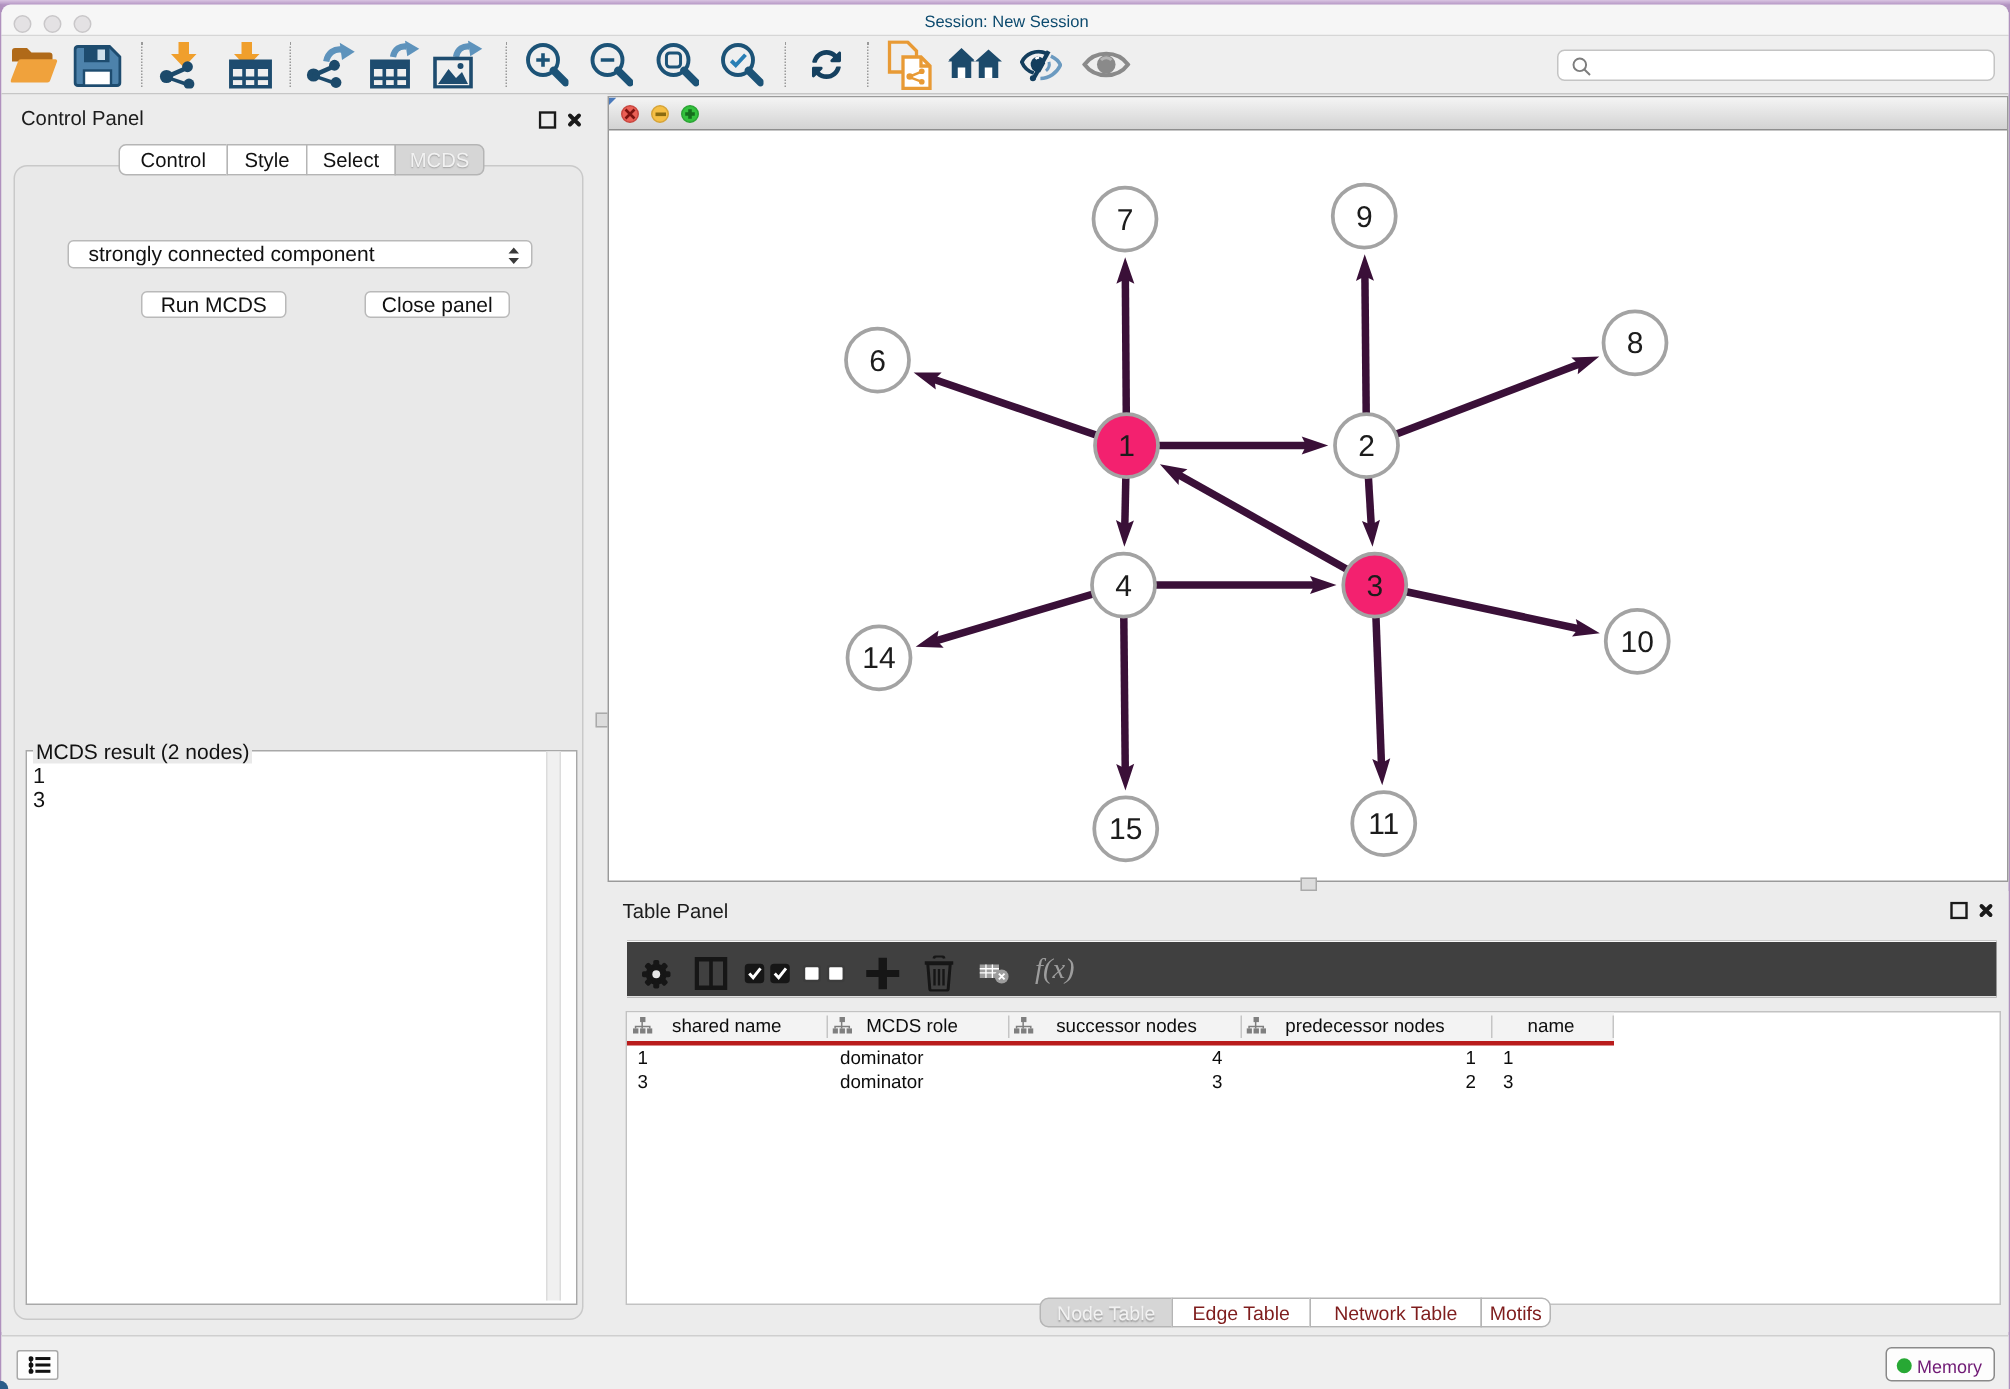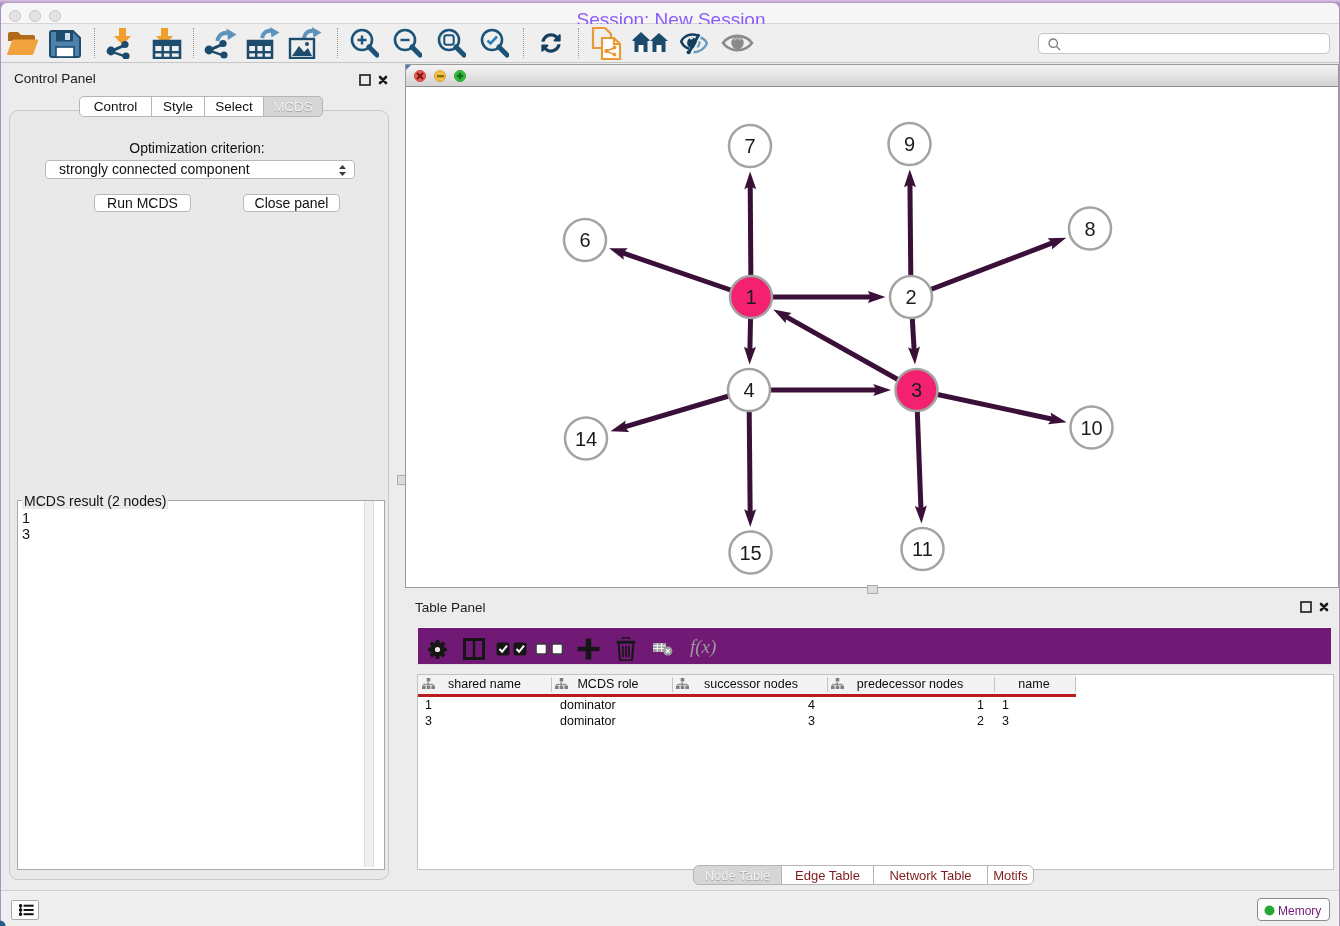--- a/index.html
+++ b/index.html
@@ -2,21 +2,21 @@
 <html><head><meta charset="utf-8">
 <style>
 html,body{margin:0;padding:0;}
 body{width:1340px;height:926px;overflow:hidden;font-family:"Liberation Sans",sans-serif;background:#ececec;position:relative;}
 .abs{position:absolute;}
 #purpletop{left:0;top:0;width:1340px;height:8px;background:linear-gradient(#d9c4e2,#b394c2 40%,#ab8cba);}
 #purpleL{left:0;top:3px;width:1px;height:923px;background:#b091be;}
 #purpleR{left:1339px;top:3px;width:1px;height:923px;background:#b091be;}
 #titlebar{left:1px;top:3px;width:1338px;height:20px;background:#f6f6f6;border-bottom:1px solid #d6d6d6;border-radius:6px 6px 0 0;}
 .tl{position:absolute;width:12px;height:12px;border-radius:50%;top:7px;box-sizing:border-box;}
-#title{left:0;top:6px;width:1340px;text-align:center;font-size:19px;color:#8b5cf6;}
+#title{left:0;top:6px;width:1340px;text-align:center;font-size:11px;color:#0c4a6e;}
 #toolbar{left:1px;top:24px;width:1338px;height:38px;background:#efefef;border-bottom:1px solid #c6c6c6;}
 .tsep{position:absolute;top:4px;height:30px;width:1px;border-left:1px dotted #9a9a9a;}
 #searchbox{left:1037px;top:9px;width:290px;height:19px;background:#fff;border:1px solid #c4c4c4;border-radius:5px;}
 
 #cpanel{left:1px;top:63px;width:391px;height:825px;background:#ececec;}
 #cpTitle{left:13px;top:8px;font-size:13.5px;color:#1c1c1c;}
 #cpTabs{top:33px;left:78px;height:21px;}
 .tabseg{position:absolute;top:0;height:21px;background:#fff;border:1px solid #b5b5b5;box-sizing:border-box;font-size:13.5px;color:#111;text-align:center;line-height:20px;}
 #cpBox{left:8px;top:47px;width:378px;height:768px;background:#e9e9e9;border:1px solid #c9c9c9;border-radius:9px;}
 #optlabel{left:0;top:77px;width:392px;text-align:center;font-size:14px;color:#111;}
@@ -31,21 +31,21 @@
 #vgrip{left:5px;top:412px;width:7px;height:8px;background:#dcdcdc;border:1px solid #aaa;}
 
 #netwin{left:405px;top:64px;width:934px;height:524px;background:#fff;border:1px solid #9a9a9a;box-sizing:border-box;}
 #nettitle{left:0;top:0;width:932px;height:21px;background:linear-gradient(#f4f4f4,#d3d3d3);border-bottom:1px solid #8e8e8e;}
 #netname{left:0;top:4px;width:932px;text-align:center;font-size:13px;color:#111;}
 .ntl{position:absolute;width:12px;height:12px;border-radius:50%;top:5px;box-sizing:border-box;}
 #hgrip{left:461px;top:520px;width:9px;height:7px;background:#dcdcdc;border:1px solid #aaa;}
 
 #tpanel{left:405px;top:594px;width:934px;height:294px;background:#ececec;}
 #tpTitle{left:10px;top:6px;font-size:13.5px;color:#1c1c1c;}
-#tpToolbar{left:13px;top:33px;width:913px;height:36px;background:#701a75;border-top:1px solid #f8f8f8;border-bottom:1px solid #e0e0e0;}
+#tpToolbar{left:13px;top:33px;width:913px;height:36px;background:#404040;border-top:1px solid #f8f8f8;border-bottom:1px solid #e0e0e0;}
 #ttable{left:12px;top:80px;width:915px;height:194px;background:#fff;border:1px solid #c2c2c2;}
 #thead{left:0;top:0;width:658px;height:19px;background:#f3f3f3;border-bottom:3px solid #b91c1c;}
 .thsep{position:absolute;top:2px;height:15px;width:1px;background:#c5c5c5;}
 .thtxt{position:absolute;top:2px;font-size:12.5px;color:#0c0c0c;white-space:nowrap;}
 .trow{position:absolute;font-size:12.5px;color:#0c0c0c;height:16px;}
 #tbTabs{left:288px;top:271px;height:20px;}
 .btabseg{position:absolute;top:0;height:20px;background:#fff;border:1px solid #b5b5b5;box-sizing:border-box;font-size:13px;color:#7f1d1d;text-align:center;line-height:19px;}
 
 #statusbar{left:1px;top:890px;width:1338px;height:36px;background:#efefef;border-top:1px solid #cfcfcf;}
 #listbtn{left:10px;top:9px;width:28px;height:20px;background:#fdfdfd;border:1px solid #a9a9a9;border-radius:2px;box-sizing:border-box;}
@@ -201,21 +201,20 @@
     <rect x="1" y="1" width="10" height="10" fill="none" stroke="#1a1a1a" stroke-width="1.6"></rect>
     <path d="M21 1 L27 7 M27 1 L21 7" transform="translate(0,2)" stroke="#1a1a1a" stroke-width="2.6" stroke-linecap="round"></path>
   </svg>
   <div id="cpBox" class="abs"></div>
   <div id="cpTabs" class="abs">
     <div class="tabseg" style="left:0px;width:73px;border-radius:5px 0 0 5px;">Control</div>
     <div class="tabseg" style="left:72px;width:54px;">Style</div>
     <div class="tabseg" style="left:125px;width:60px;">Select</div>
     <div class="tabseg emboss" style="left:184px;width:60px;background:#d6d6d6;border-radius:0 5px 5px 0;">MCDS</div>
   </div>
-  <div id="optlabel" class="abs">Optimization criterion:</div>
   <div id="optsel" class="abs">strongly connected component
     <svg class="abs" style="right:7px;top:3px" width="9" height="13" viewBox="0 0 9 13">
       <path d="M1 5 L4.5 1 L8 5 Z M1 8 L4.5 12 L8 8 Z" fill="#3a3a3a"></path>
     </svg>
   </div>
   <div class="btn abs" style="left:93px;width:97px;">Run MCDS</div>
   <div class="btn abs" style="left:202px;width:97px;margin-left:40px;">Close panel</div>
   <div id="mcdsbox" class="abs"></div>
   <div id="mcdsscroll" class="abs"></div>
   <div id="mcdslegend" class="abs">MCDS result (2 nodes)</div>

